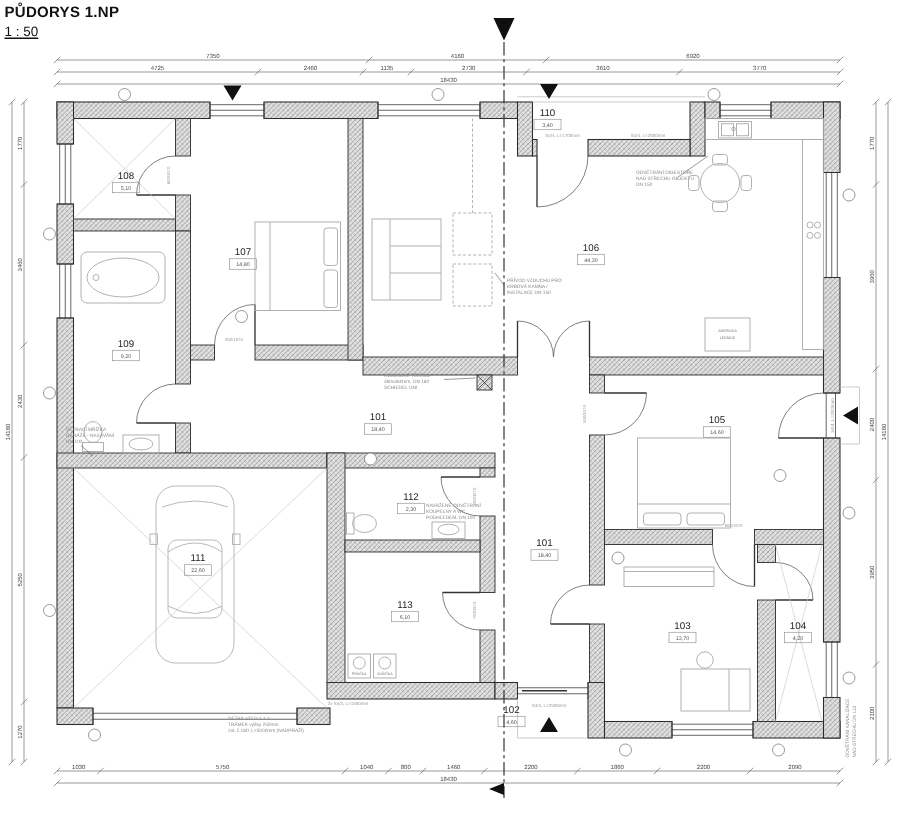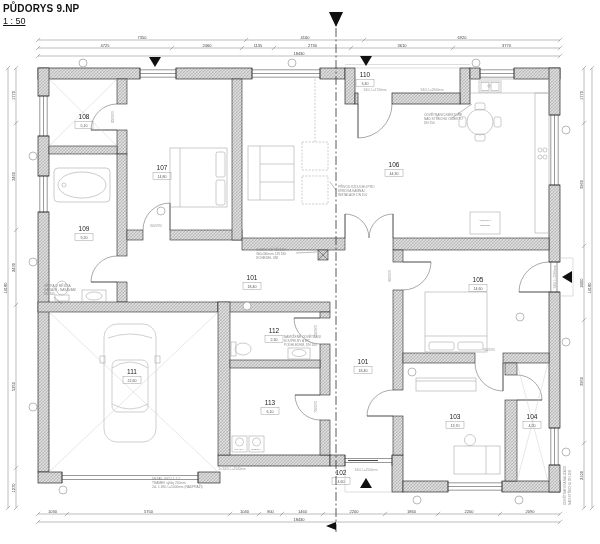--- a/index.html
+++ b/index.html
@@ -29,21 +29,21 @@
   .app{font-size:2.4px;fill:#777;text-anchor:middle;}
   .mark{fill:#101010;stroke:none;}
   .axc{fill:#fff;stroke:#777;stroke-width:.5;}
   .sec{stroke:#333;stroke-width:.8;fill:none;stroke-dasharray:9,2.5,2,2.5;}
 </style>
 </head>
 <body>
 
 <div class="sheet">
   <div class="titleblock">
-    <div class="t1">PŮDORYS 9.NP</div>
+    <div class="t1">PŮDORYS 1.NP</div>
     <div class="t2">1 : 50</div>
   </div>
 
   <svg width="600" height="544" viewBox="0 0 600 544">
     <defs>
       <pattern id="hx" width="3.2" height="3.2" patternUnits="userSpaceOnUse">
         <rect width="3.2" height="3.2" fill="#e4e4e4"></rect>
         <path d="M0,3.2 L3.2,0" stroke="#7a7a7a" stroke-width="0.45"></path>
         <path d="M0,0 L3.2,3.2" stroke="#9a9a9a" stroke-width="0.3"></path>
       </pattern>

